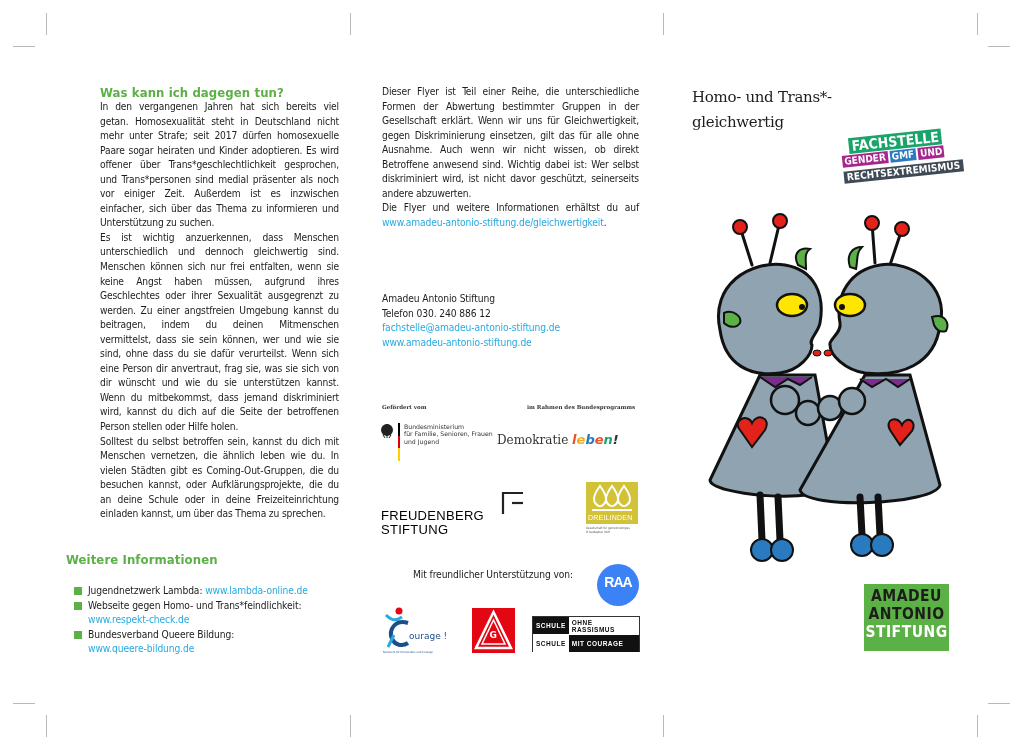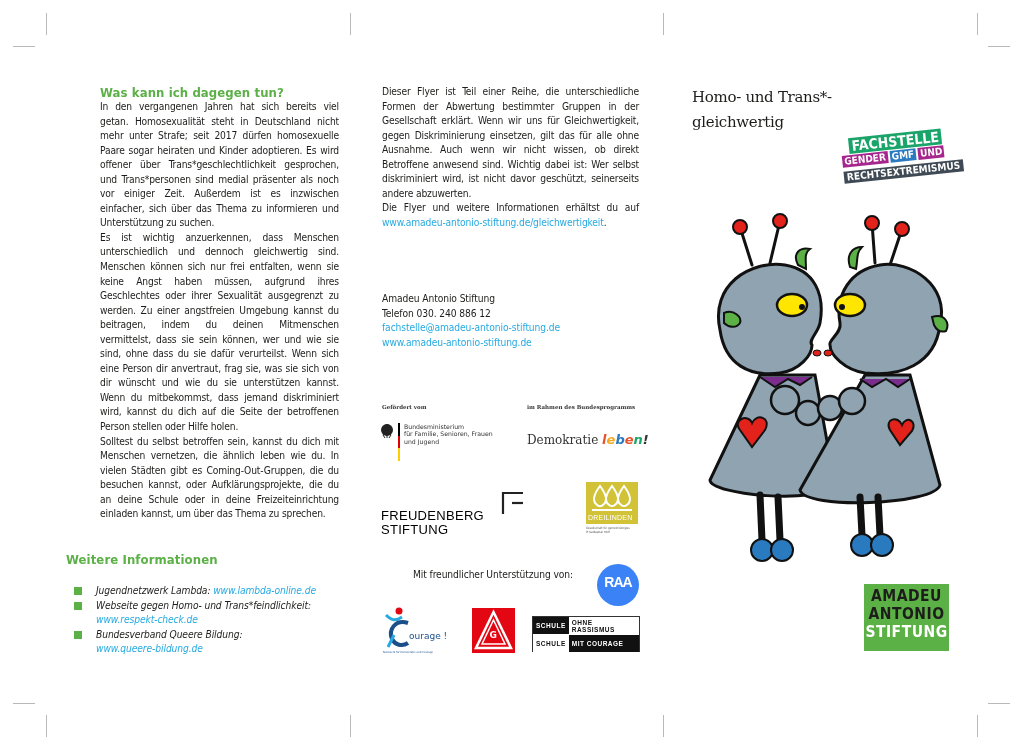--- a/index.html
+++ b/index.html
@@ -12,32 +12,32 @@
   .col1 { left:74px; top:85px; width:239px;margin-left:26px; }
   .col2 { left:382px; top:85px; width:257px; }
 
   h2.sec { margin:0; color:#5bb046; font-size:13px; font-weight:bold; line-height:15px; letter-spacing:0.1px; }
   .body-text { font-size:10.2px; line-height:14.55px; text-align:justify; letter-spacing:-0.15px; font-stretch:condensed; }
   .body-text p { margin:0; }
   .link { color:#27aae1; }
 
   .info-title { position:absolute; left:66px; top:552px; }
   .info-list { position:absolute; left:74px; top:584px; width:270px; font-size:10.2px; line-height:14.5px; letter-spacing:-0.1px; }
-  .info-item { position:relative; padding-left:22px;font-style:italic; }
+  .info-item { position:relative; padding-left:14px; }
   .info-item .sq { position:absolute; left:0; top:3px; width:8px; height:8px; background:#5bb046; }
   .info-item .url { display:block; color:#27aae1; }
 
   .contact { position:absolute; left:382px; top:292px; font-size:10.2px; line-height:14.5px; letter-spacing:-0.1px; }
 
   .small-cap { position:absolute; font-family:"DejaVu Serif", serif; font-size:5.5px; font-weight:bold; color:#333; }
   .bmfsfj { position:absolute; left:380px; top:423px; display:flex; gap:4px; }
   .bmfsfj .stripe { width:2px; height:38px; background:linear-gradient(#000 0 33%, #dd0000 33% 66%, #ffce00 66% 100%); }
   .bmfsfj .txt { font-size:6.2px; line-height:7.3px; color:#333; font-family:"DejaVu Sans", sans-serif; }
   .eagle { width:14px; height:16px; }
-  .demokratie { position:absolute; left:527px; top:432px; font-family:"DejaVu Serif", serif; font-size:12px; color:#333; }
+  .demokratie { position:absolute; left:497px; top:432px; font-family:"DejaVu Serif", serif; font-size:12px; color:#333; }
   .demokratie b { font-family:"DejaVu Sans", sans-serif; font-style:italic; font-weight:bold; font-size:13px; }
   .freudenberg { position:absolute; left:381px; top:509px; font-family:"Liberation Sans", sans-serif; font-size:13px; line-height:14px; letter-spacing:0.3px; color:#000000; }
   .f-mark { position:absolute; left:501px; top:491px; width:24px; height:24px; }
   .dreilinden { position:absolute; left:586px; top:482px; width:52px; height:42px; background:#d2c238; }
   .dreilinden-lbl { position:absolute; left:588px; top:514px; font-family:"Liberation Sans", sans-serif; font-size:7px; color:#fff; letter-spacing:0.2px; }
   .dreilinden-sub { position:absolute; left:586px; top:527px; font-size:3px; line-height:3.5px; color:#555; width:52px; }
 
   .support { position:absolute; left:382px; top:569px; font-size:10.2px; letter-spacing:-0.1px;padding-left:31px; }
   .raa { position:absolute; left:597px; top:564px; width:42px; height:42px; border-radius:50%; background:#3b82f6; color:#fff; font-family:"Liberation Sans", sans-serif; font-weight:bold; font-size:14px; text-align:center; line-height:36px; letter-spacing:-1px; }
   .courage { position:absolute; left:382px; top:605px; width:75px; height:50px; }

